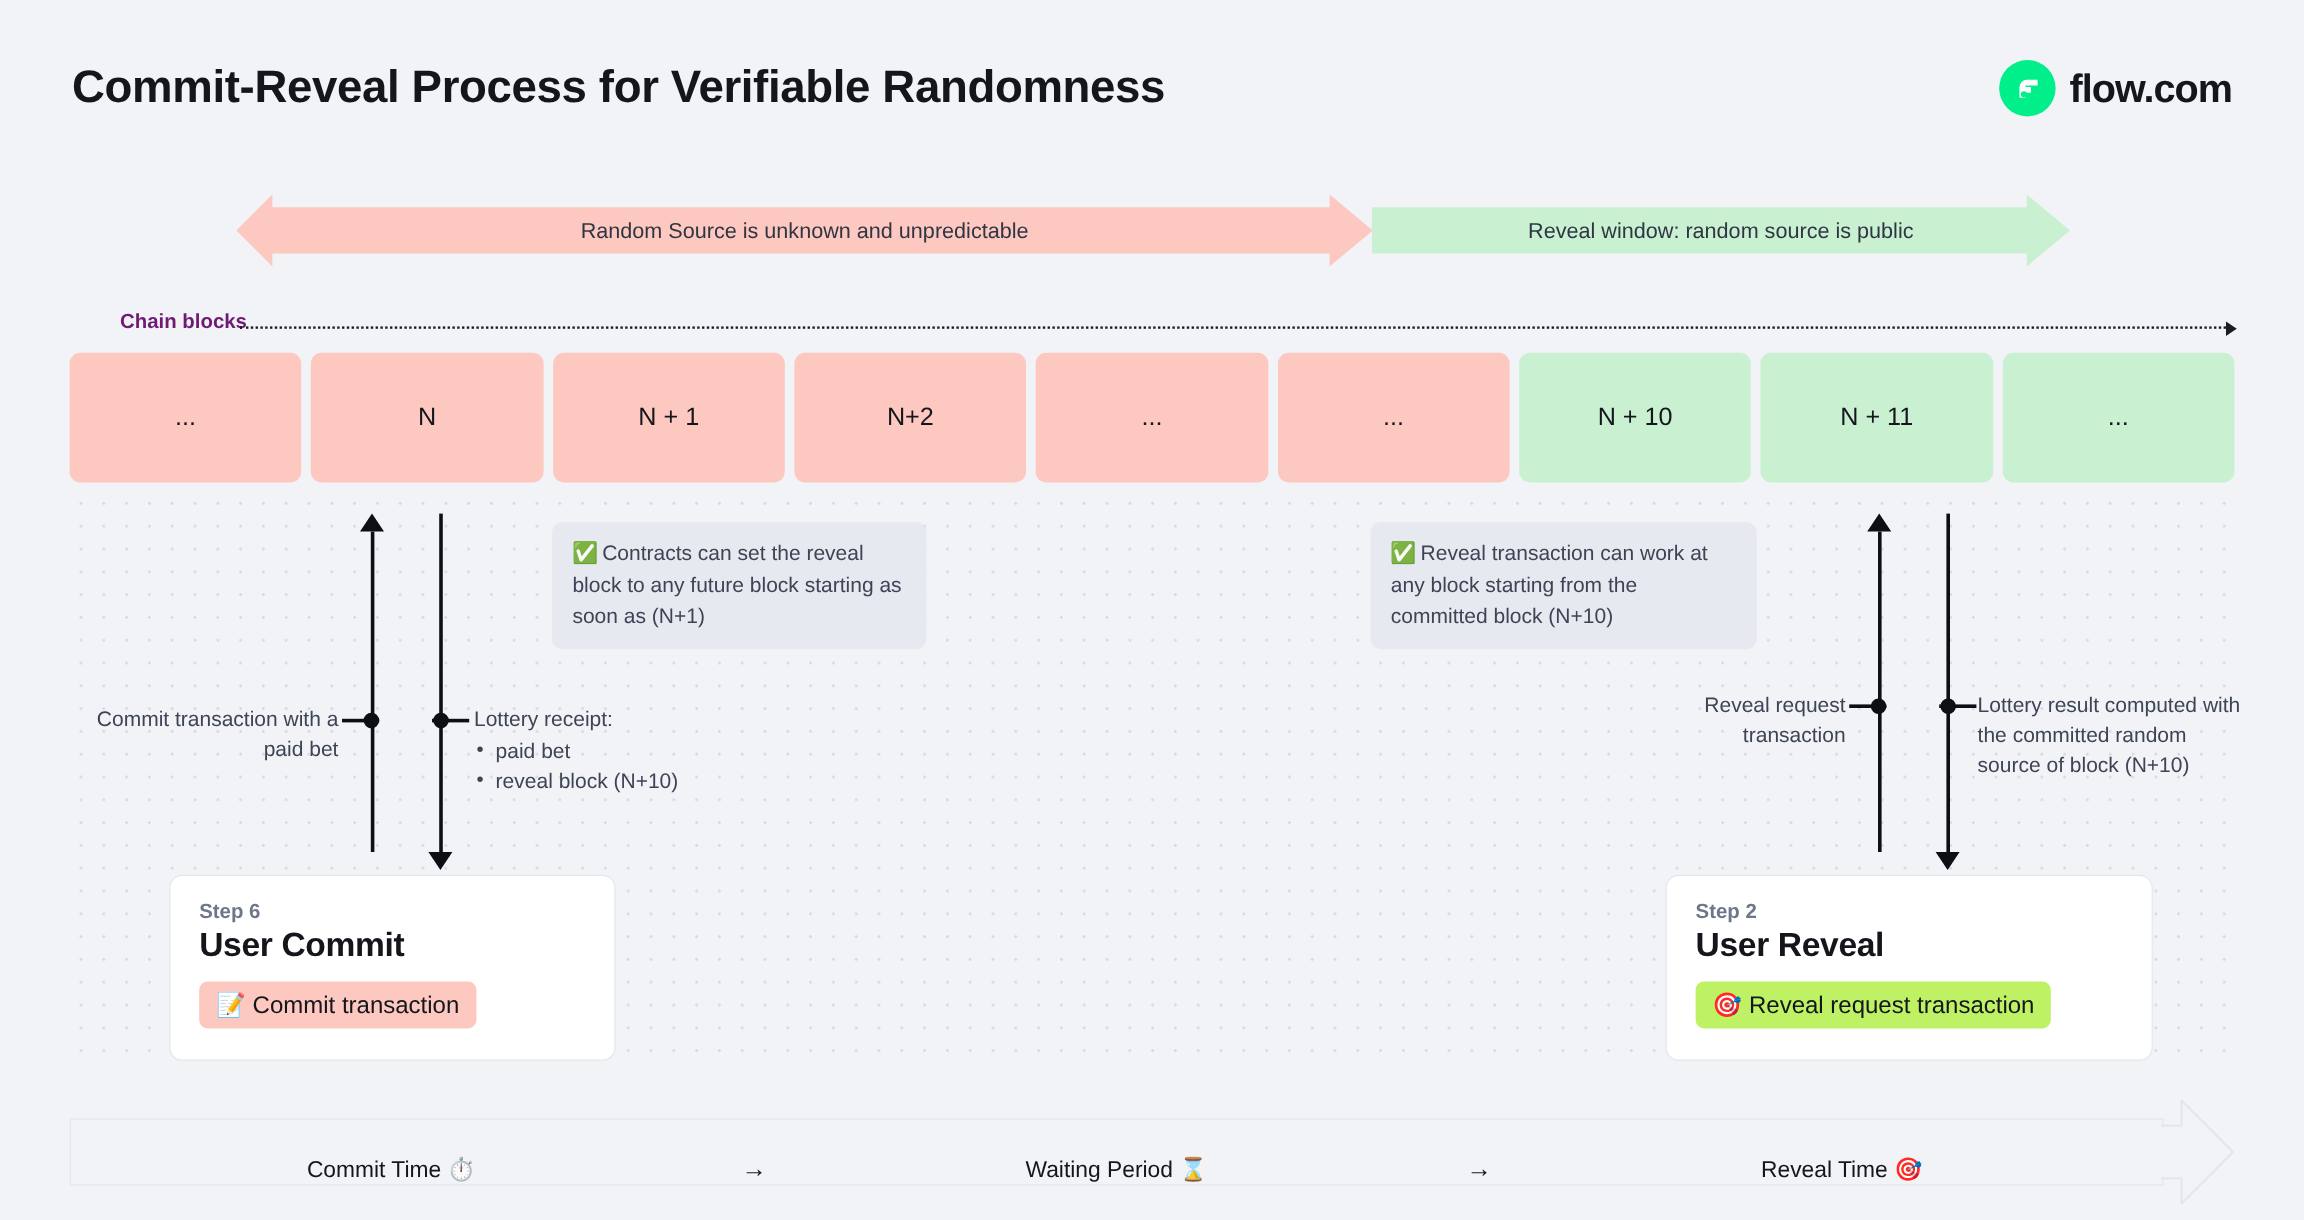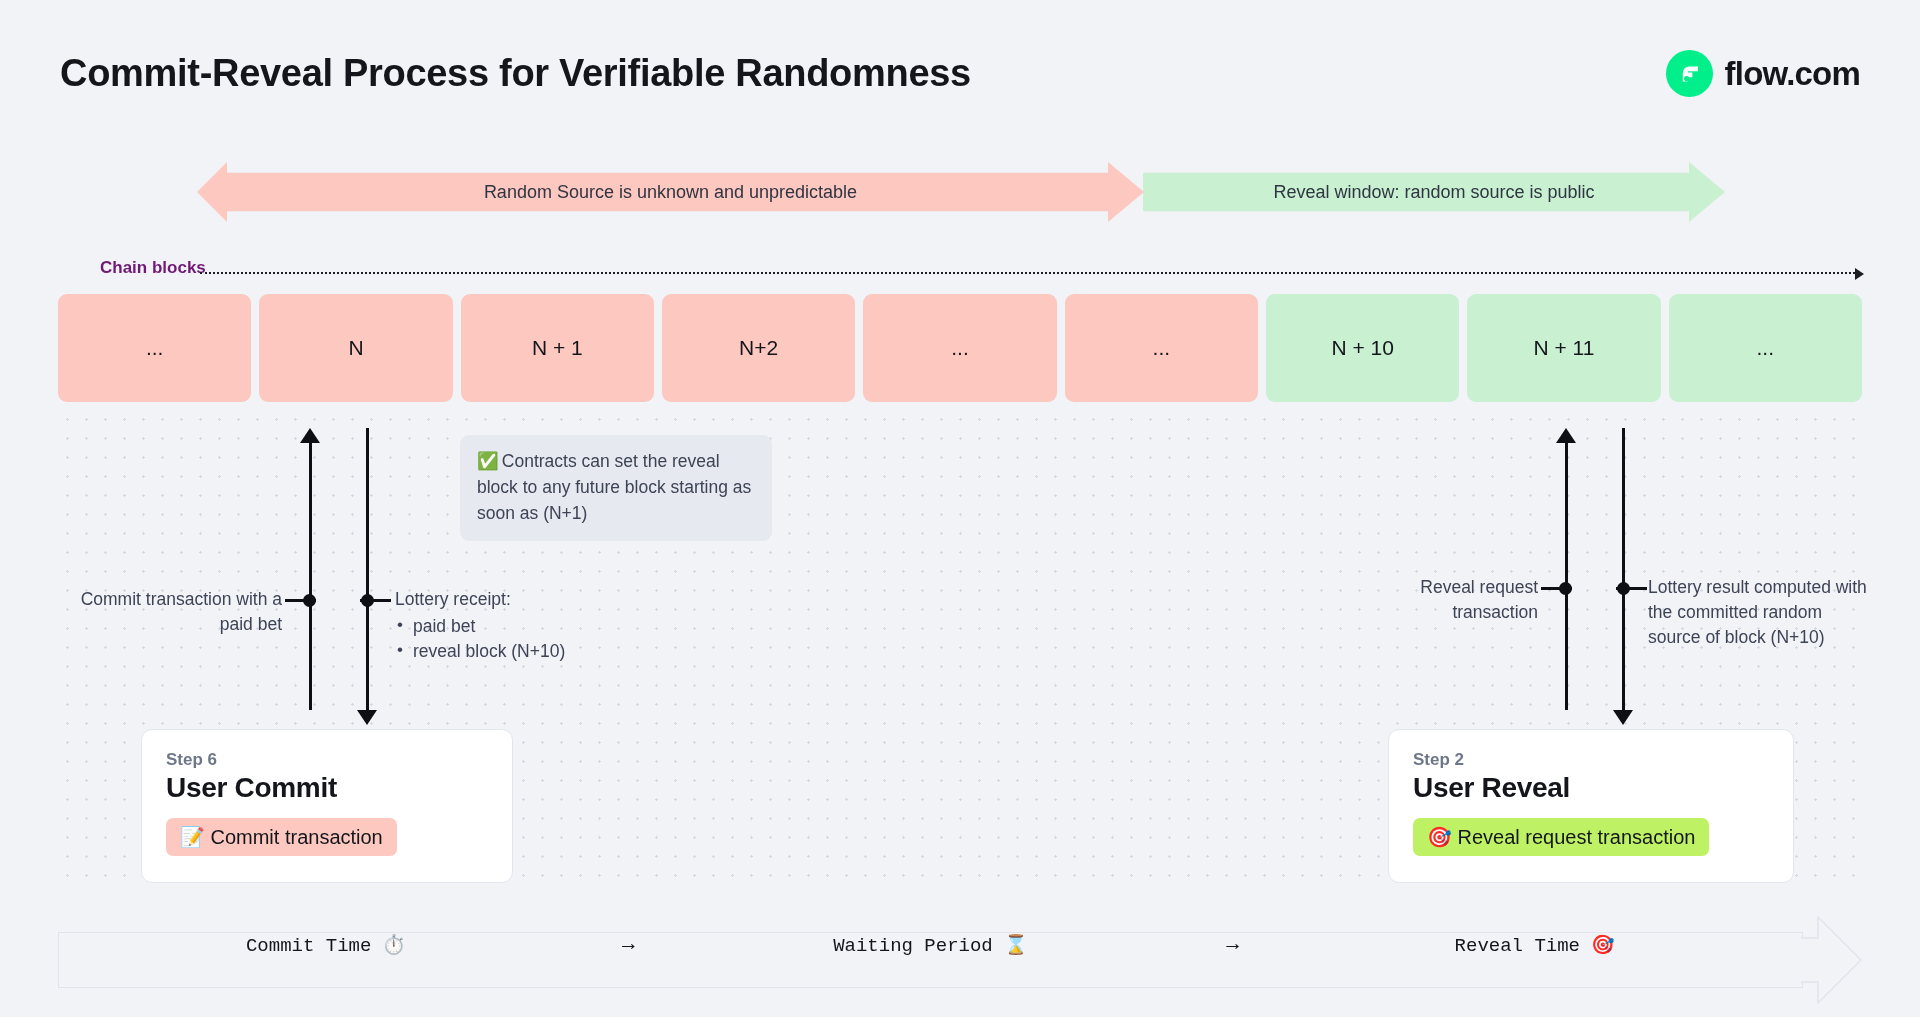--- a/index.html
+++ b/index.html
@@ -117,21 +117,21 @@
     display: inline-block; border-radius: 7px; padding: 7px 14px;
     font-size: 20px; color: #14161c; white-space: nowrap;
   }
   .step-pill.pink { background: #fcc8c0; }
   .step-pill.green { background: #bef264; }
 
   
   #timeline {
     position: absolute; left: 58px; top: 932px; width: 1745px; height: 56px;
     background: #f1f3f7; border: 1px solid #e1e4ec;
-    display: flex; align-items: flex-start; font-family: Liberation Mono, monospace;
+    display: flex; align-items: flex-end;
   }
   #timeline .tl-cell {
     flex: 1; text-align: center; font-size: 19px; color: #14161c; white-space: nowrap;
   }
   #timeline .tl-sep { width: 70px; text-align: center; font-size: 21px; color: #14161c; }
   #timeline-arrow-outline {
     position: absolute; left: 1800px; top: 916px; width: 62px; height: 88px;
   }
 </style>
 </head>
@@ -200,20 +200,23 @@
 
   <div class="marker-line" style="left:1622px; top:428px; height:282px;"></div>
   <div class="arrow-head down" style="left:1613px; top:710px;"></div>
   <div class="connector" style="left:1616px; top:587px; width:31px;"></div>
   <div class="marker-dot" style="left:1617px; top:582px;"></div>
   <div class="annot" style="left:1648px; top:575px; width:225px;">Lottery result computed with the committed random source of block (N+10)</div>
 
   <div class="callout" style="left:460px; top:435px; width:312px;">
     <span class="ck">✅</span><span>Contracts can set the reveal block to any future block starting as soon as (N+1)</span>
   </div>
+  <div class="callout" style="left:1142px; top:435px; width:322px;">
+    <span class="ck">✅</span><span>Reveal transaction can work at any block starting from the committed block (N+10)</span>
+  </div>
 
   <div class="step-card" style="left:141px; top:729px; width:372px;">
     <div class="step-eyebrow">Step 6</div>
     <div class="step-title">User Commit</div>
     <div class="step-pill pink">
       <span>📝</span>
       <span>Commit transaction</span>
     </div>
   </div>
 

